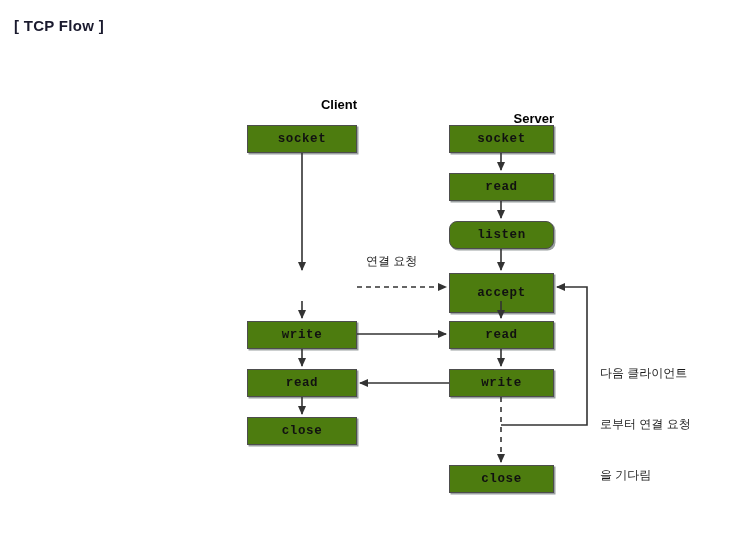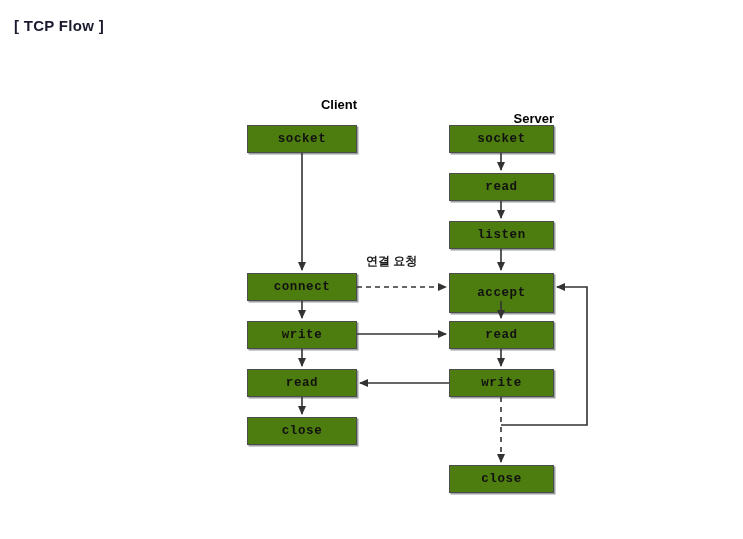--- a/index.html
+++ b/index.html
@@ -61,21 +61,20 @@
     letter-spacing: 0.6px;
   }
 
   .annotation {
     position: absolute;
     font-family: "Liberation Sans", sans-serif;
     font-size: 12px;
     color: #1a1a1a;
     white-space: pre;
     line-height: 17px;
-    font-weight: bold;
   }
 
   #edge-layer {
     position: absolute;
     left: 0; top: 0;
     width: 743px;
     height: 539px;
     pointer-events: none;
   }
 </style>
@@ -83,35 +82,39 @@
 <body>
 
 <div id="diagram-root">
 
   <div id="page-title">[ TCP Flow ]</div>
 
   <div class="column-header" style="left:247px; top:97px; width:110px;">Client</div>
   <div class="column-header" style="left:449px; top:97px; width:105px;margin-top:14px;">Server</div>
 
   <div class="node-box" style="left:247px; top:125px; width:110px; height:28px;">socket</div>
-  <div class="node-box" style="left:247px; top:273px; width:110px; height:28px;">connect</div>
   <div class="node-box" style="left:247px; top:321px; width:110px; height:28px;">write</div>
   <div class="node-box" style="left:247px; top:369px; width:110px; height:28px;">read</div>
   <div class="node-box" style="left:247px; top:417px; width:110px; height:28px;">close</div>
 
   <div class="node-box" style="left:449px; top:125px; width:105px; height:28px;">socket</div>
   <div class="node-box" style="left:449px; top:173px; width:105px; height:28px;">read</div>
-  <div class="node-box" style="left:449px; top:221px; width:105px; height:28px;">listen</div>
+  <div class="node-box" style="left:449px; top:221px; width:105px; height:28px;border-radius:8px;">listen</div>
   <div class="node-box" style="left:449px; top:273px; width:105px; height:40px;">accept</div>
   <div class="node-box" style="left:449px; top:321px; width:105px; height:28px;">read</div>
   <div class="node-box" style="left:449px; top:369px; width:105px; height:28px;">write</div>
   <div class="node-box" style="left:449px; top:465px; width:105px; height:28px;">close</div>
 
   <div class="annotation" style="left:366px; top:253px;">연결 요청</div>
 
+  <div class="annotation" style="left:600px; top:331px;">
+    <div>다음 클라이언트</div>
+    <div>로부터 연결 요청</div>
+    <div>을 기다림</div>
+  </div>
 
   <svg id="edge-layer" viewBox="0 0 743 539" width="743" height="539">
     <defs>
       <marker id="arrow-end" markerWidth="9" markerHeight="9" refX="8" refY="4" orient="auto" markerUnits="userSpaceOnUse">
         <path d="M0,0 L9,4 L0,8 z" fill="#333333"></path>
       </marker>
     </defs>
 
     <line x1="302" y1="153" x2="302" y2="270" stroke="#333333" stroke-width="1.6" marker-end="url(#arrow-end)"></line>
     <line x1="302" y1="301" x2="302" y2="318" stroke="#333333" stroke-width="1.6" marker-end="url(#arrow-end)"></line>

